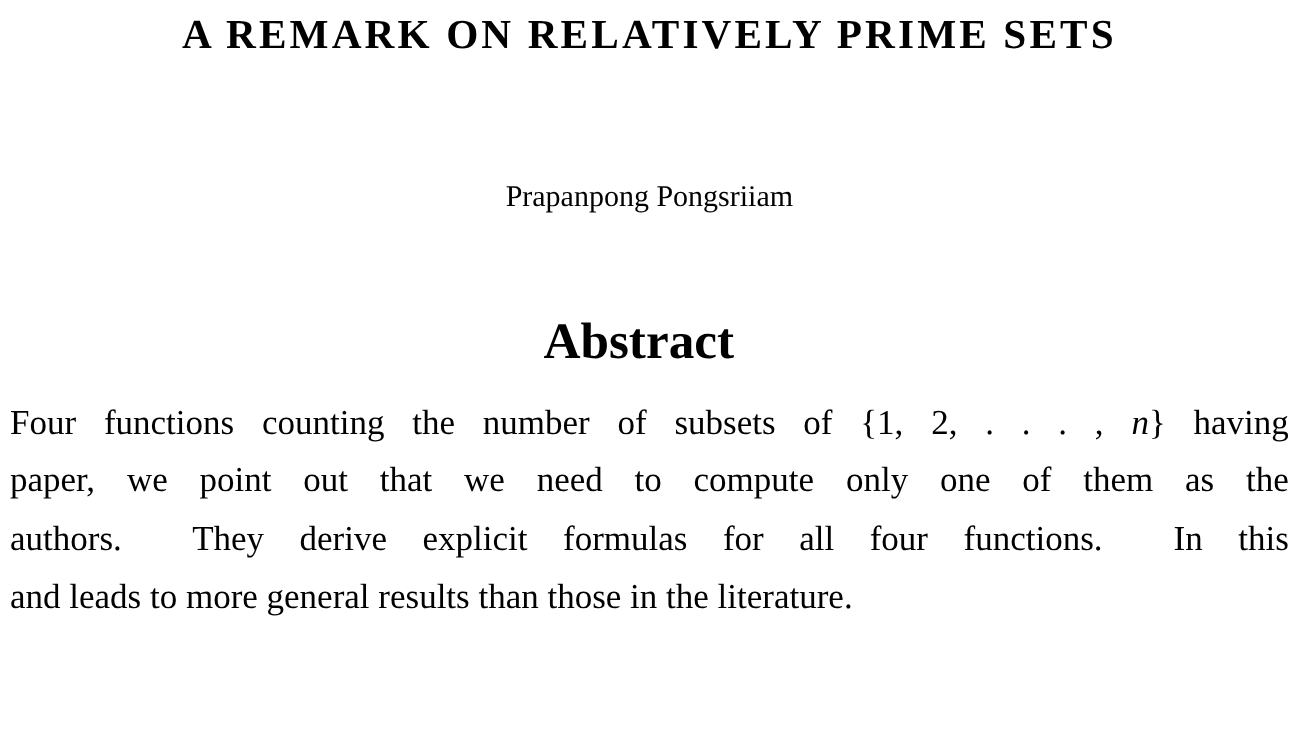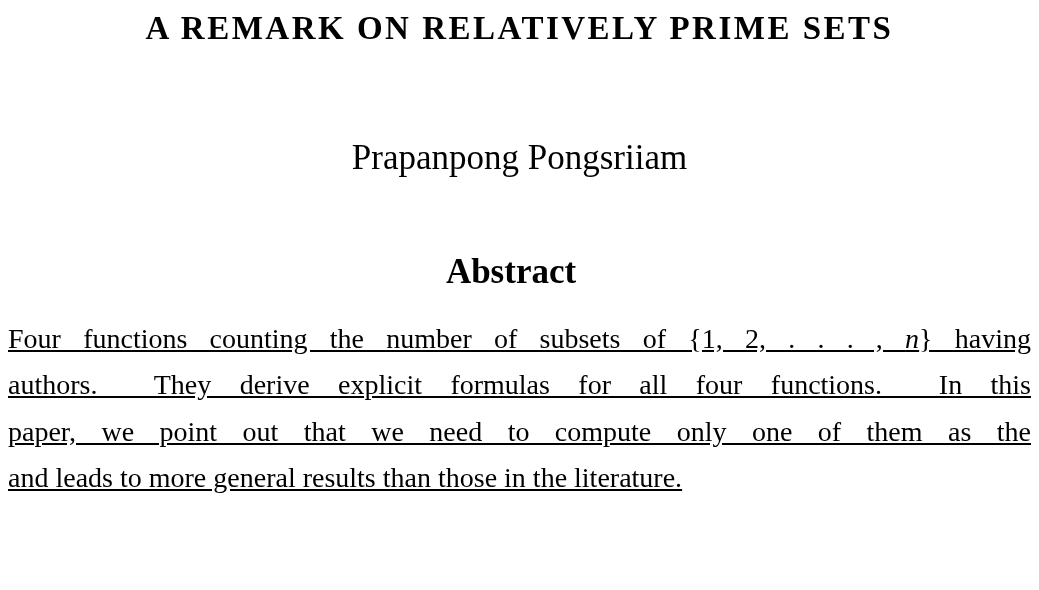--- a/index.html
+++ b/index.html
@@ -20,42 +20,41 @@
     margin: 10px 0 0 0;
     text-align: center;
     font-size: 33px;
     line-height: 36px;
     font-weight: bold;
     letter-spacing: 2.5px;
   }
   .author {
     margin-top: 95px;
     text-align: center;
-    font-size: 35px;
+    font-size: 24px;
     line-height: 34px;
     font-weight: normal;
   }
   .abstract-heading {
     margin: 79px 17px 0 0;
     text-align: center;
-    font-size: 35px;
+    font-size: 41px;
     line-height: 36px;
     font-weight: bold;
   }
   .abstract {
     margin-top: 26px;
     padding: 0 8px;
     font-size: 28px;
     line-height: 46.3px;
   }
   .line {
     text-align: justify;
     text-justify: inter-word;
     text-align-last: justify;
-    text-decoration: underline;
   }
   .line.last {
     text-align-last: left;
   }
   .math-var {
     font-style: italic;
   }
 </style>
 </head>
 <body>
@@ -63,18 +62,18 @@
 <div class="page">
 
   <h1 class="title">A REMARK ON RELATIVELY PRIME SETS</h1>
 
   <div class="author">Prapanpong Pongsriiam</div>
 
   <h2 class="abstract-heading">Abstract</h2>
 
   <div class="abstract">
     <div class="line"><span>Four functions counting the number of subsets of {1, 2, . . . , </span><span class="math-var">n</span><span>} having</span></div>
+    <div class="line">paper, we point out that we need to compute only one of them as the</div>
     <div class="line">authors.&nbsp; They derive explicit formulas for all four functions.&nbsp; In this</div>
-    <div class="line">paper, we point out that we need to compute only one of them as the</div>
     <div class="line last">and leads to more general results than those in the literature.</div>
   </div>
 
 </div>
 
 </body></html>

